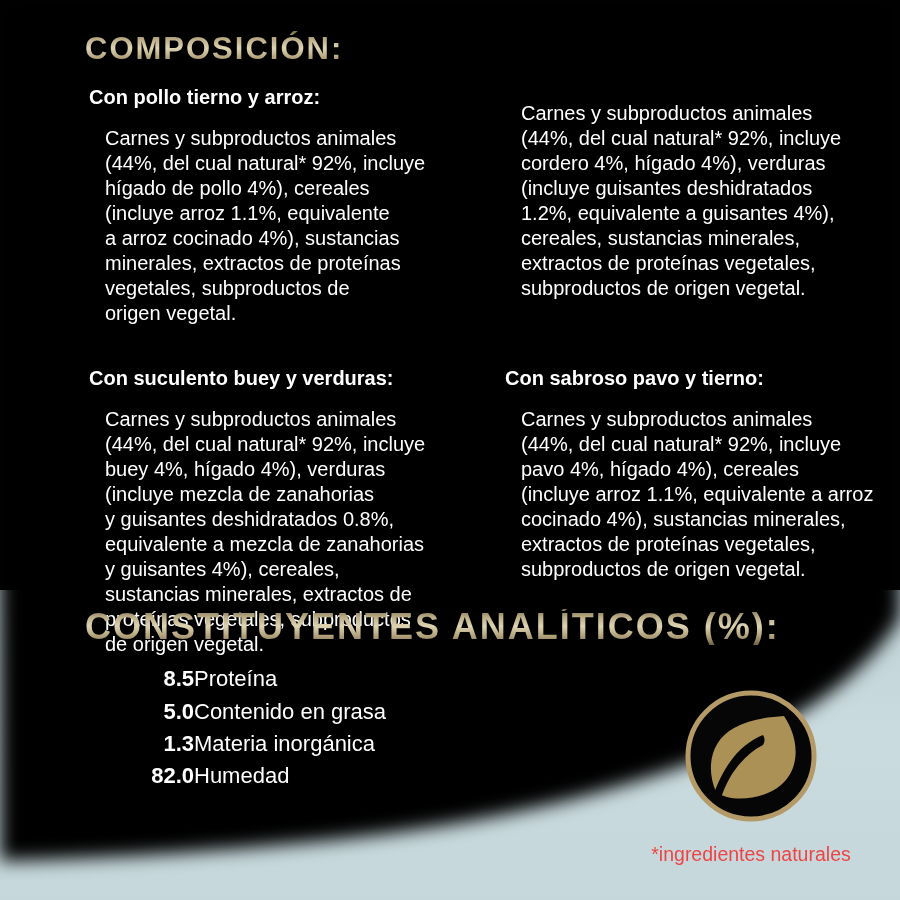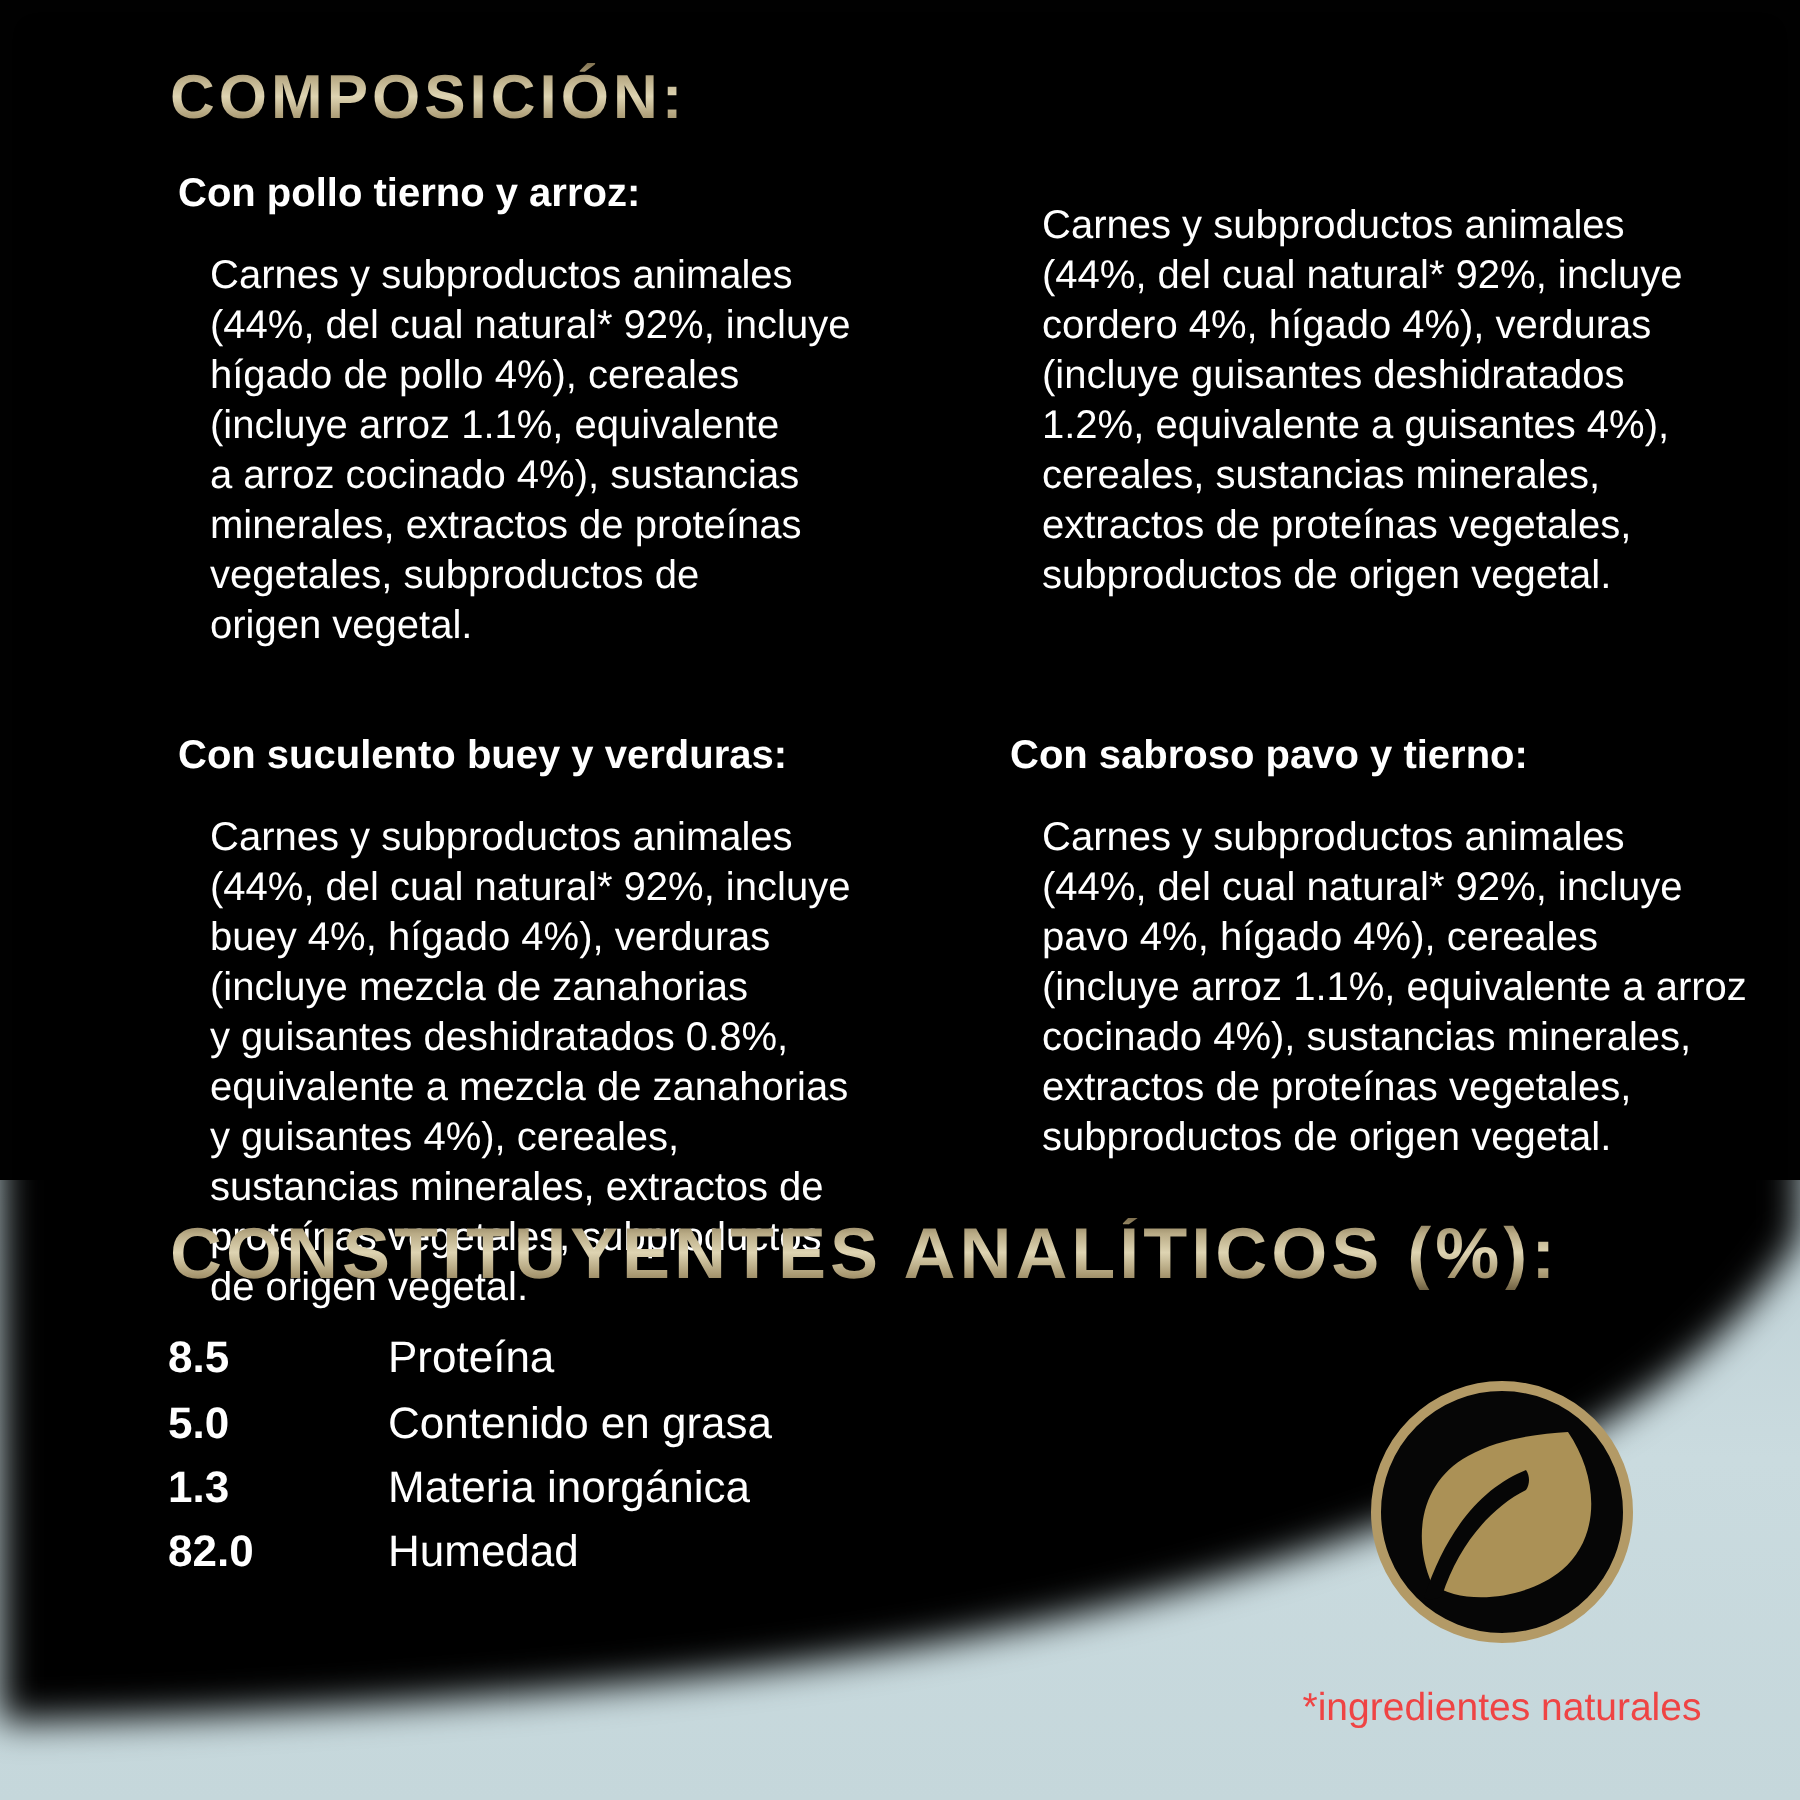--- a/index.html
+++ b/index.html
@@ -27,21 +27,21 @@
   
   .grid{
     position:absolute;left:89px;top:85px;
     display:grid;grid-template-columns:392px 403px;column-gap:10px;row-gap:20px;gap:24px;
   }
   .block h3{margin:0;font-size:20px;line-height:25px;font-weight:bold;}
   .block p{margin:16px;font-size:20px;line-height:25px;white-space:pre;}
   
   .table{position:absolute;left:84px;top:663px;}
   .row{display:flex;align-items:center;height:32.4px;font-size:22px;}
-  .row .val{width:110px;font-weight:bold;}
+  .row .val{width:110px;font-weight:bold;text-align:right;}
   
   .leaf-badge{position:absolute;left:681px;top:686px;}
   .footnote{
     position:absolute;left:628px;top:843px;width:246px;
     text-align:center;font-size:19.5px;line-height:22px;color:#ef4444;
   }
 </style>
 </head>
 <body>
 

